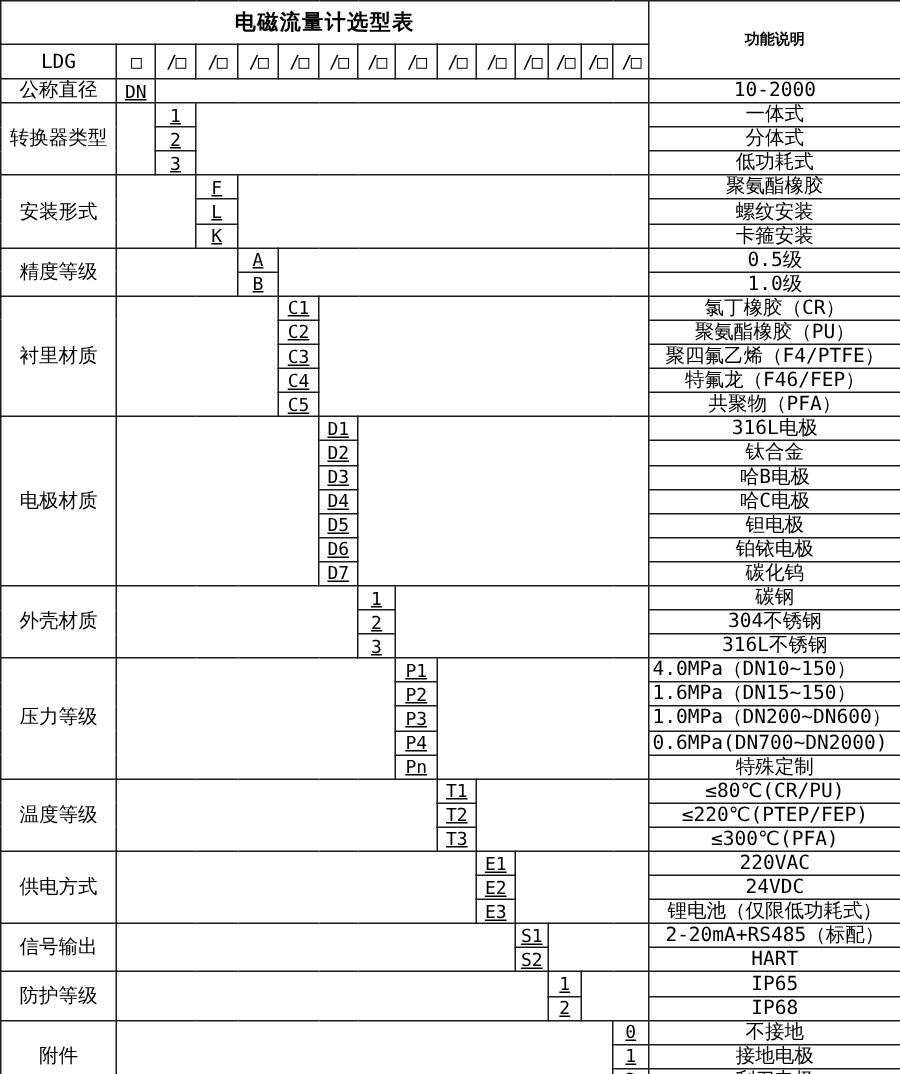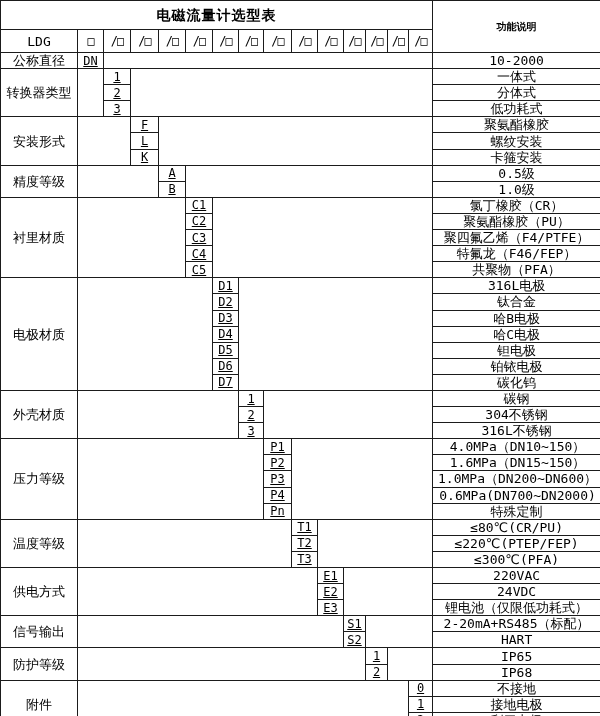--- a/index.html
+++ b/index.html
@@ -29,21 +29,21 @@
     overflow: hidden;
   }
   tr { height: 16.1px; }
   tr.r-title { height: 29px; font-weight: bold; }
   tr.r-model { height: 23px; }
   td.t-title { font-size: 14px; letter-spacing: 1px; }
   td.t-funchdr { font-size: 10px; }
   td.t-label { font-size: 13px; text-align: center; }
   td.t-code { font-size: 12px; text-decoration: underline; }
   td.t-desc { font-size: 13px; }
-  td.t-desc.align-left { text-align: center; padding-left: 2px; }
+  td.t-desc.align-left { text-align: left; padding-left: 2px; }
   td.t-model-cell { font-size: 13px; }
   td.t-slot { font-size: 12px; letter-spacing: -1px; }
 </style>
 </head>
 <body>
 
 <table class="sel-table">
   <colgroup>
     <col style="width:77px">
       <col style="width:26px">

